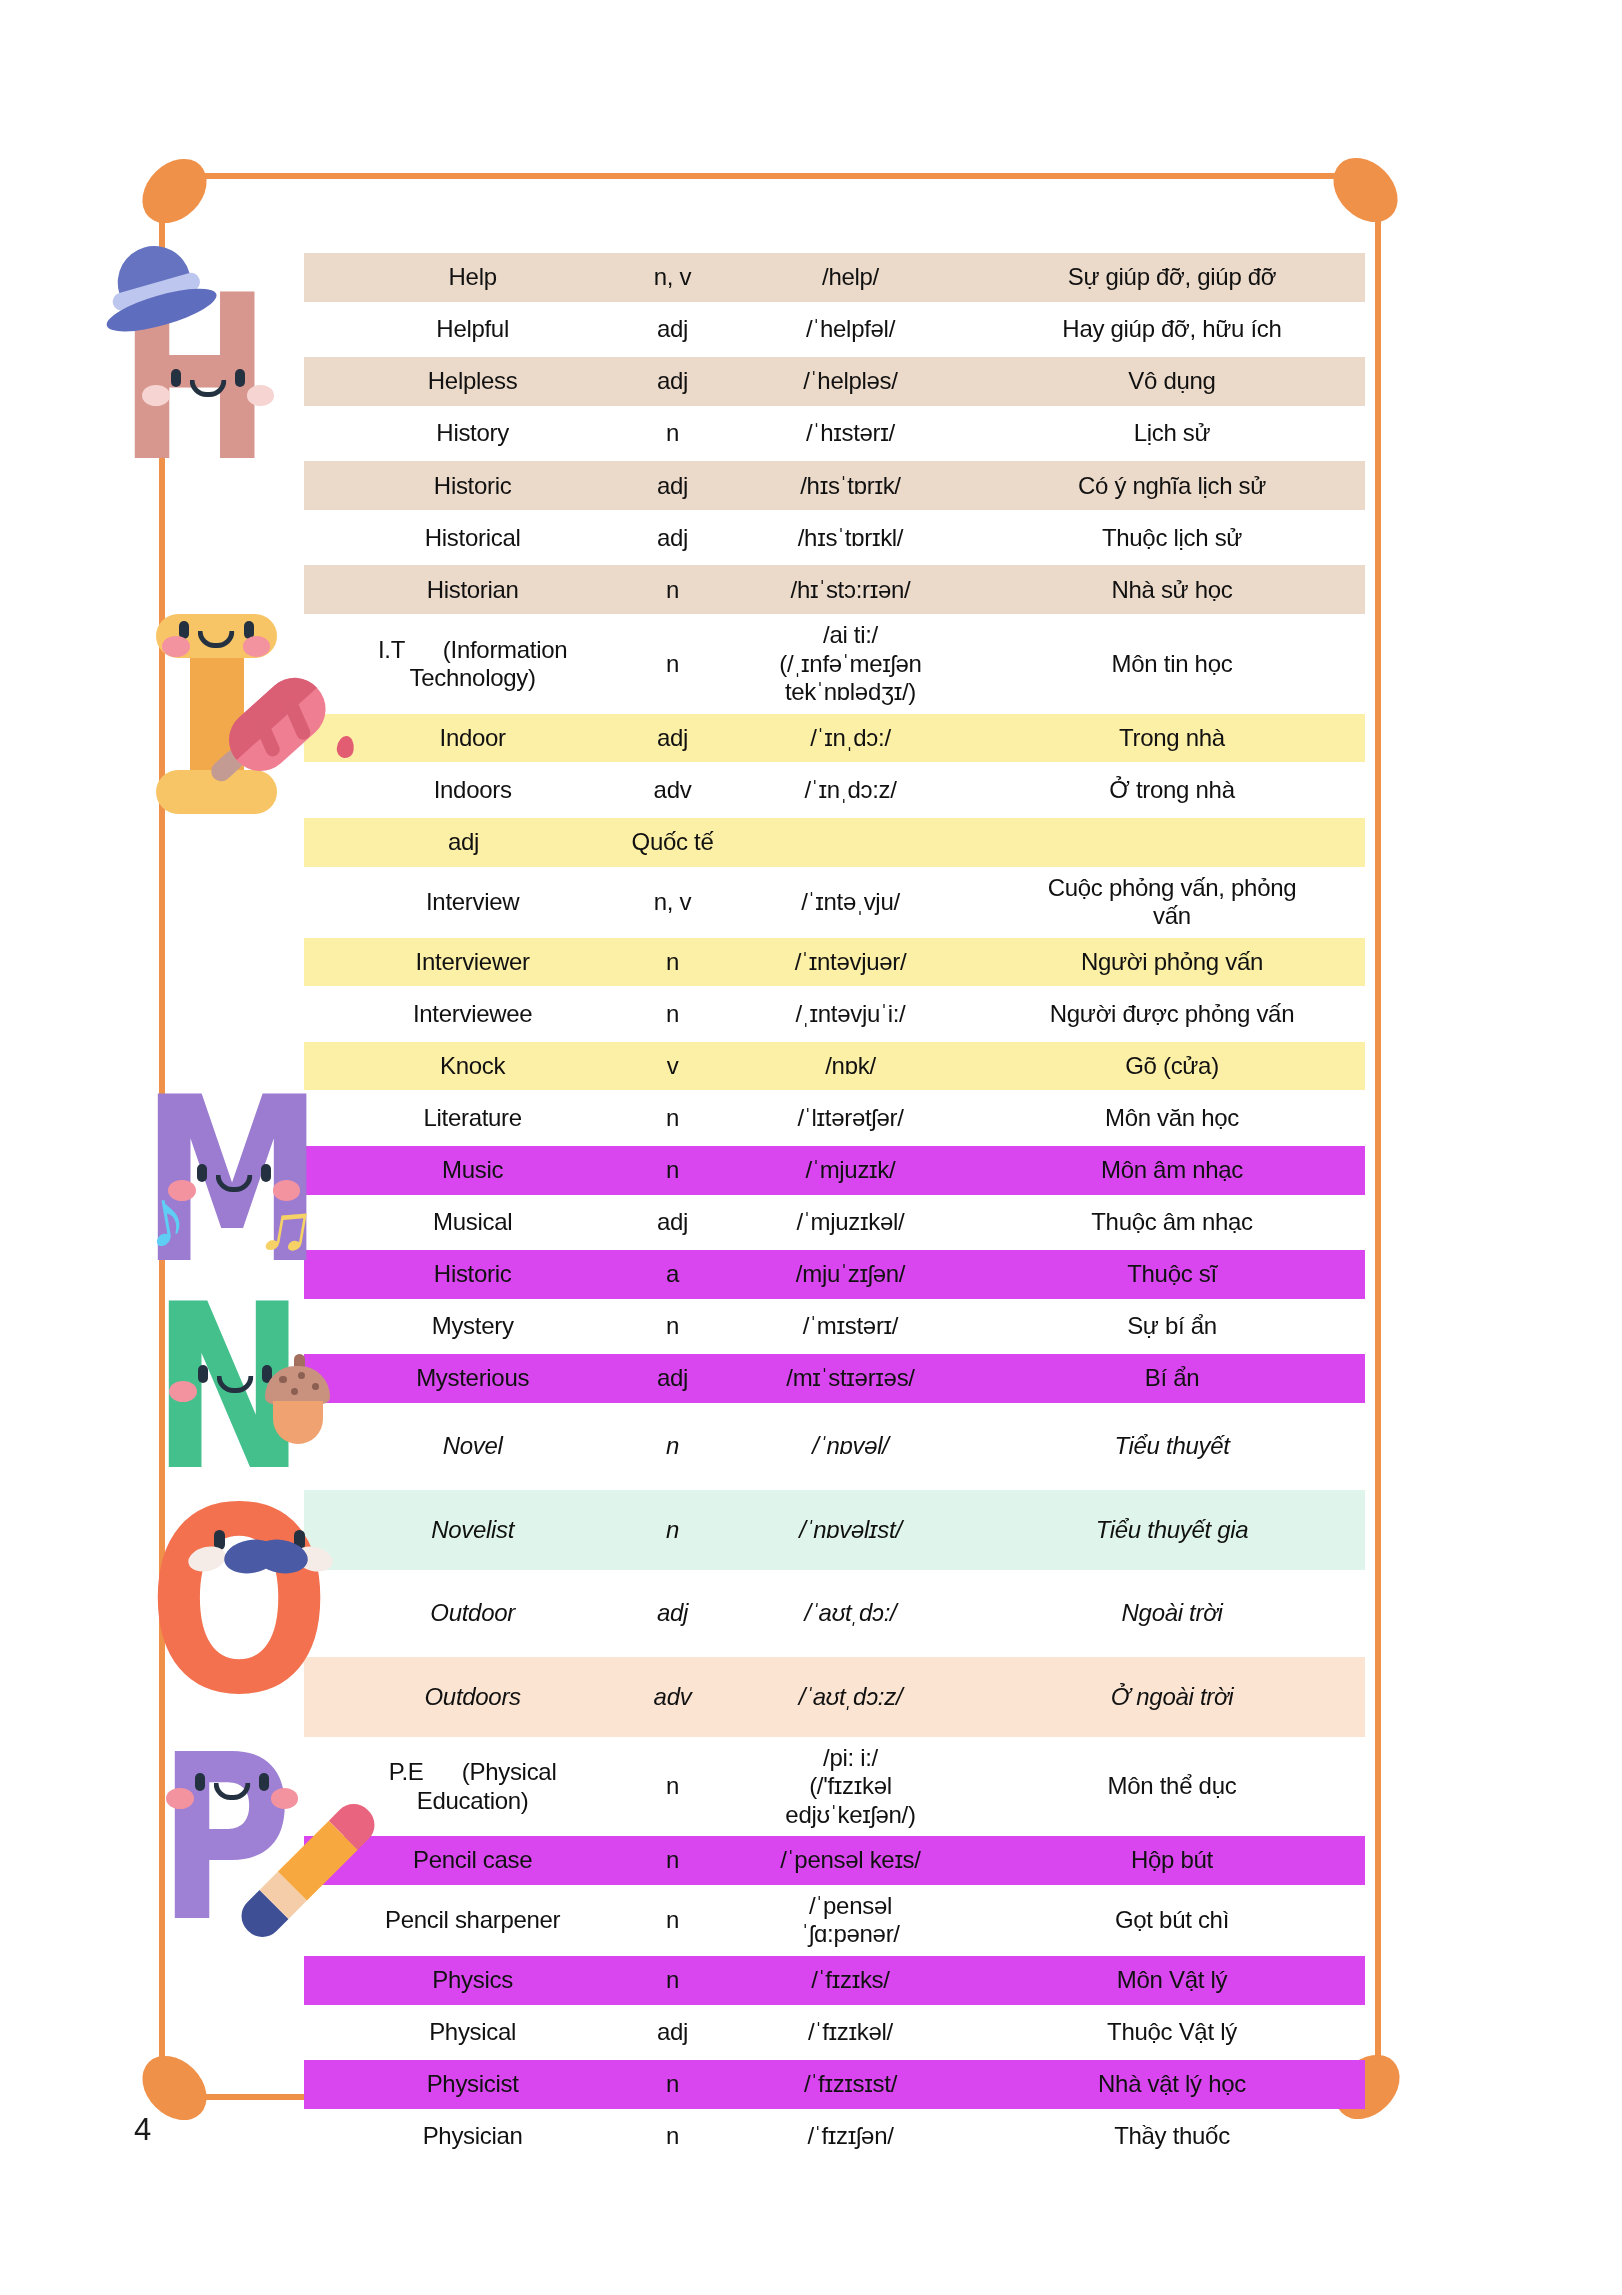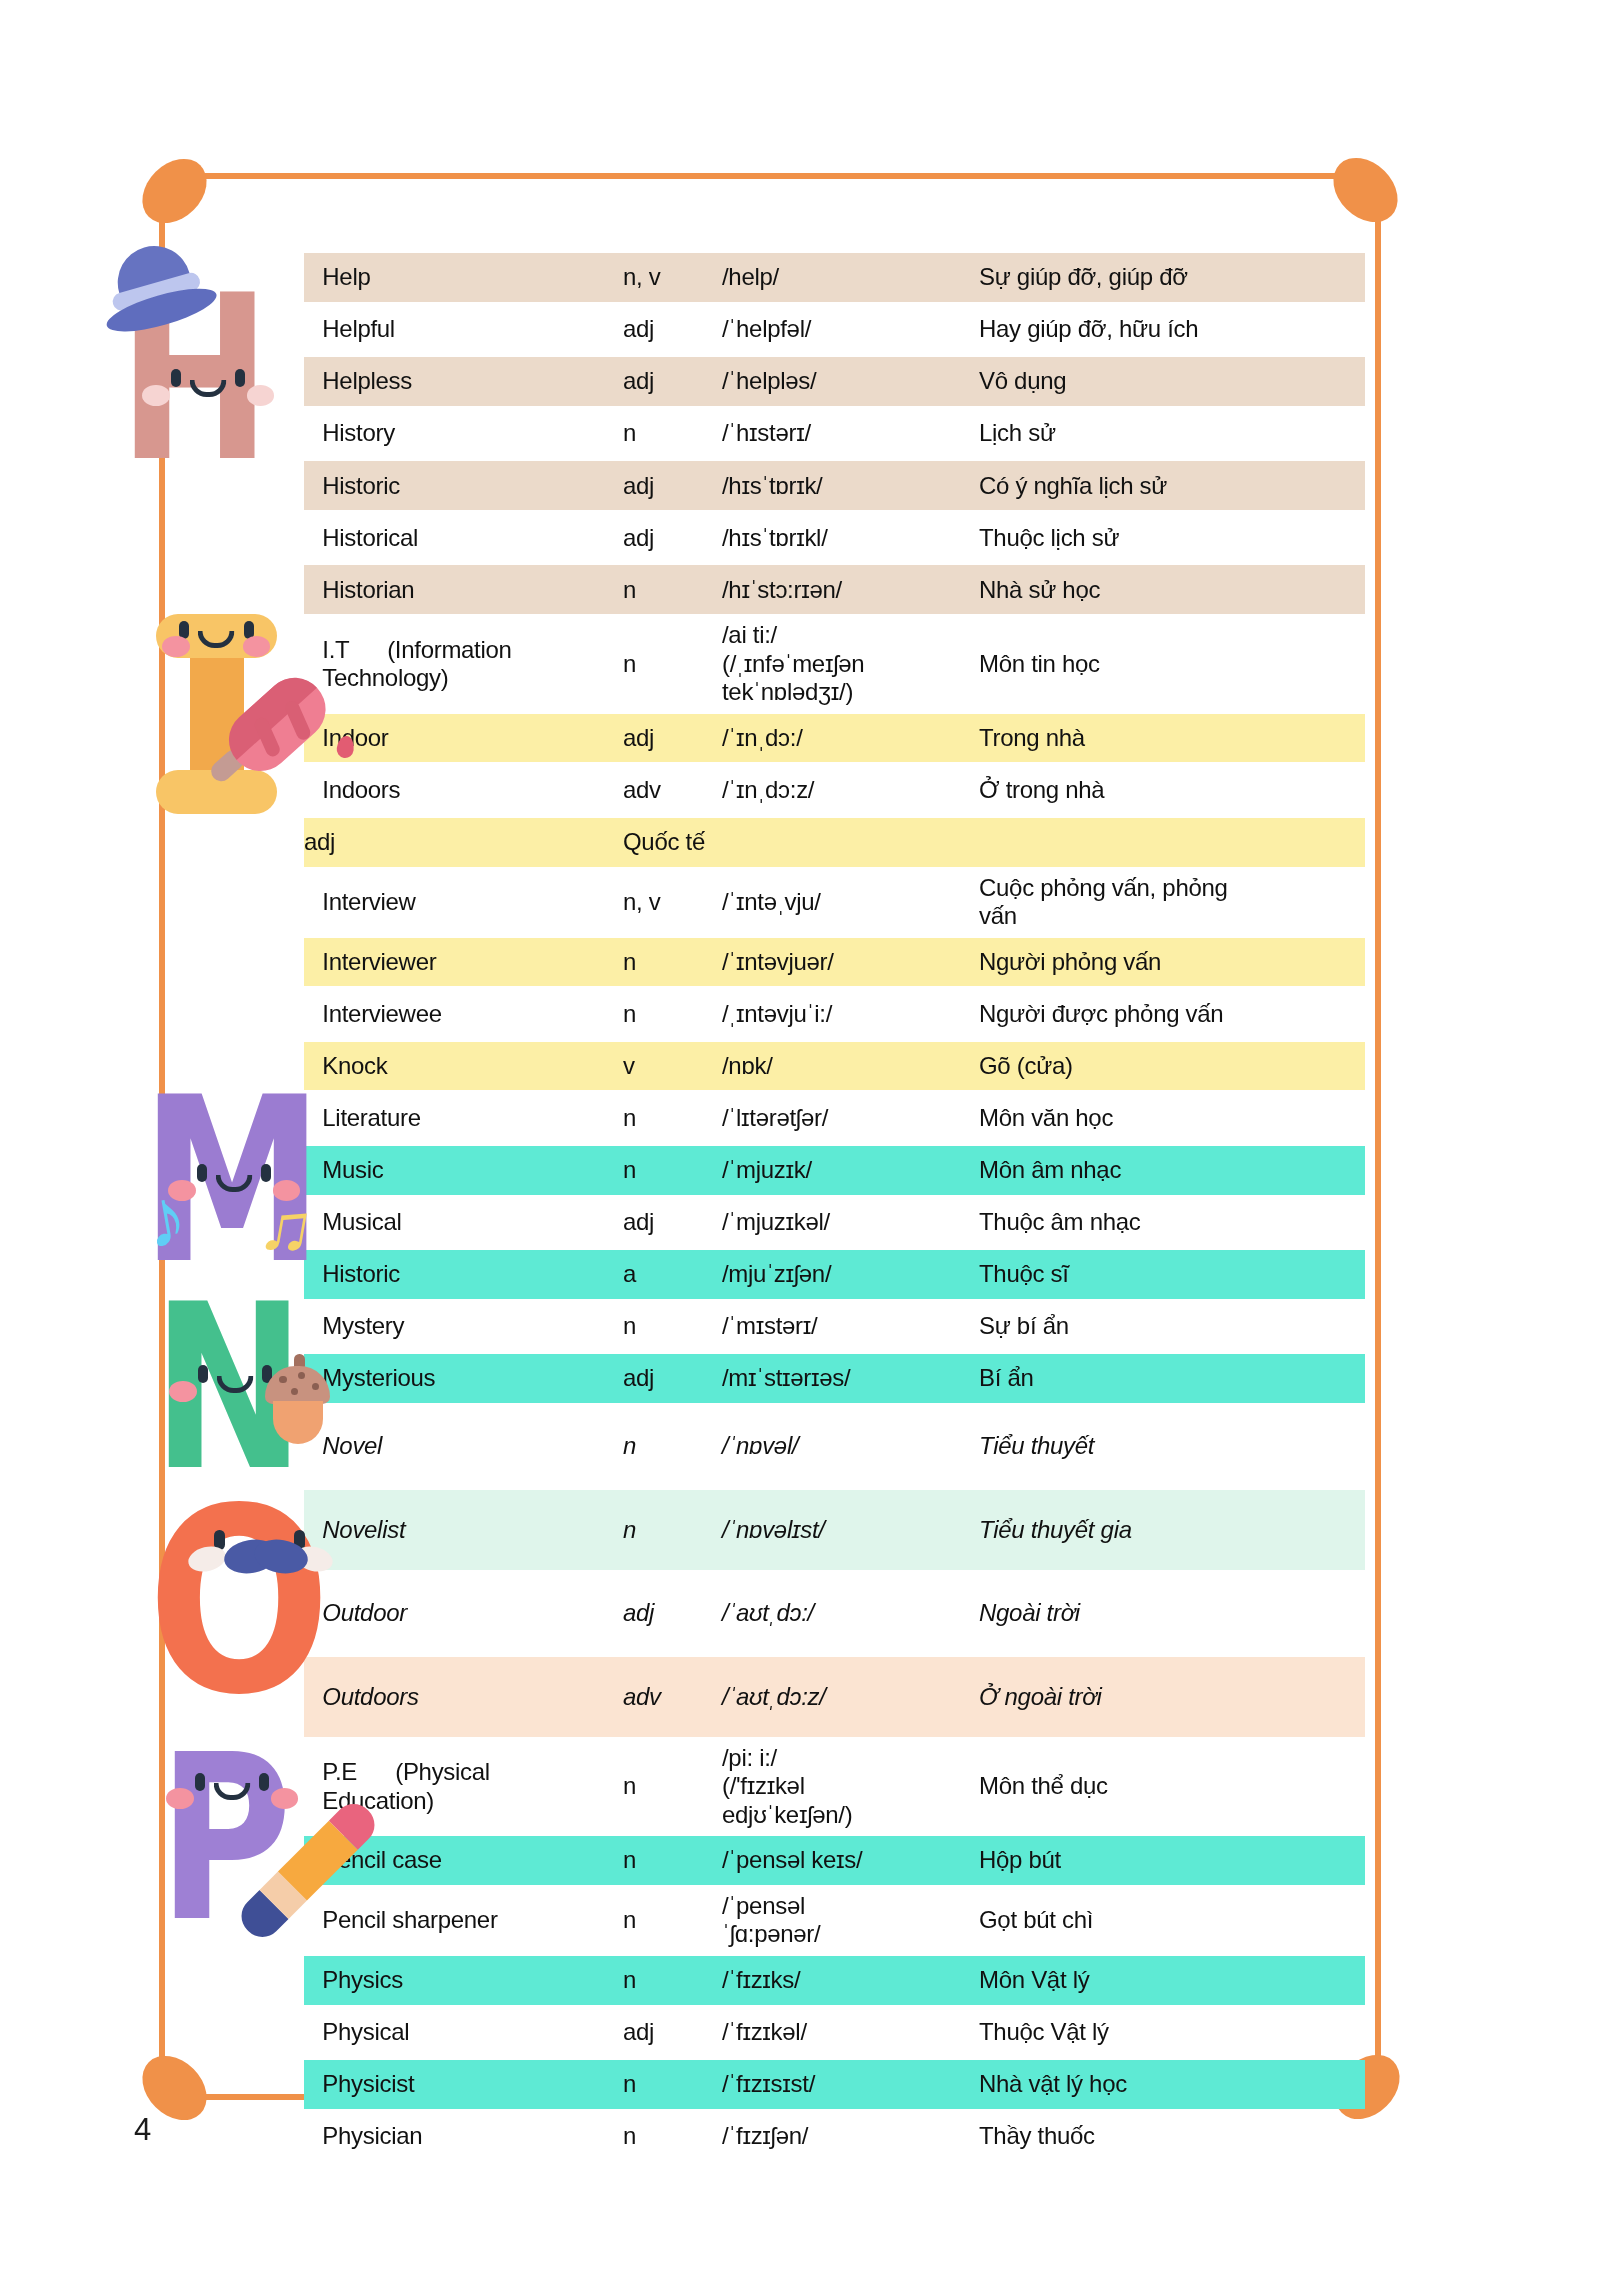--- a/index.html
+++ b/index.html
@@ -10,24 +10,24 @@
          border:6.5px solid #F09149;z-index:1;}
   .blob{position:absolute;width:73px;height:54px;background:#F09149;border-radius:50%;z-index:2;}
   .blob.tl{left:138px;top:164px;transform:rotate(-45deg);}
   .blob.tr{left:1329px;top:163px;transform:rotate(45deg);}
   .blob.bl{left:138px;top:2061px;transform:rotate(45deg);}
   .blob.br{left:1331px;top:2060px;transform:rotate(-45deg);}
   .pagenum{position:absolute;left:134px;top:2112px;font-size:31px;color:#1a1a1a;z-index:3;}
   
   .vocab{position:absolute;left:304px;top:253px;width:1061px;z-index:4;font-size:24px;}
   .row{display:grid;grid-template-columns:319px 99px 257px 386px;align-items:center;
-       min-height:41px;margin-bottom:3.3px;padding:3.9px 0;}
+       min-height:41px;margin-bottom:3.3px;padding:3.9px 0;text-align:center;}
   .cell{white-space:pre-wrap;line-height:1.18;letter-spacing:-0.3px;}
   .cell.word{padding-left:18.3px;}
-  .bg-tan{background:#EBDACA}.bg-yellow{background:#FCEFA6}.bg-lavender{background:#5eead4}
+  .bg-tan{background:#EBDACA}.bg-yellow{background:#FCEFA6}.bg-lavender{background:#d946ef}
   .bg-mint{background:#DFF5EB}.bg-peach{background:#FBE4D2}.bg-white{background:transparent}
   .pad-lg{padding:19.6px 0;font-style:italic;}
   
   .letter{position:absolute;z-index:5;width:209px;height:236px;}
   .letter-char{font-family:"DejaVu Sans",sans-serif;font-weight:800;font-size:229px;line-height:0.82;
                display:inline-block;transform:scaleX(0.8);transform-origin:left top;}
   .letter-char.big{font-size:255px;transform:scaleX(0.85);}
   .face{position:absolute;width:98px;height:46px;}
   .eye{position:absolute;top:0;width:9.8px;height:18.3px;background:#243140;border-radius:5.2px;}
   .eye.l{left:11.8px}.eye.r{right:11.8px}

